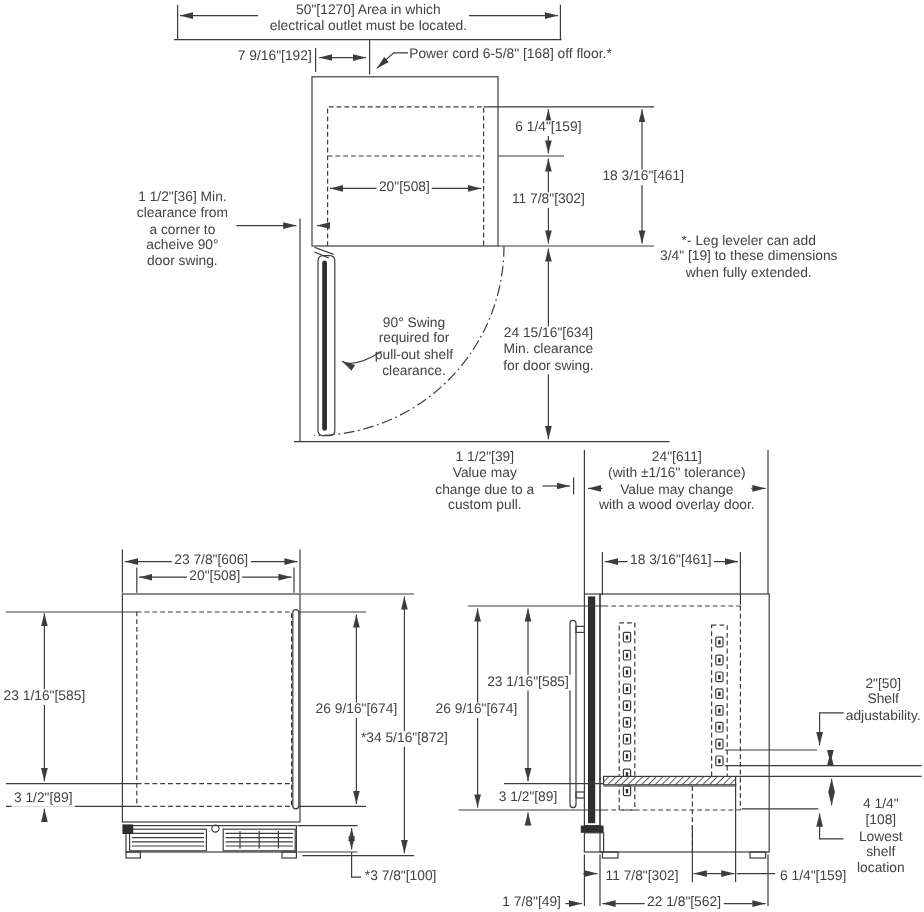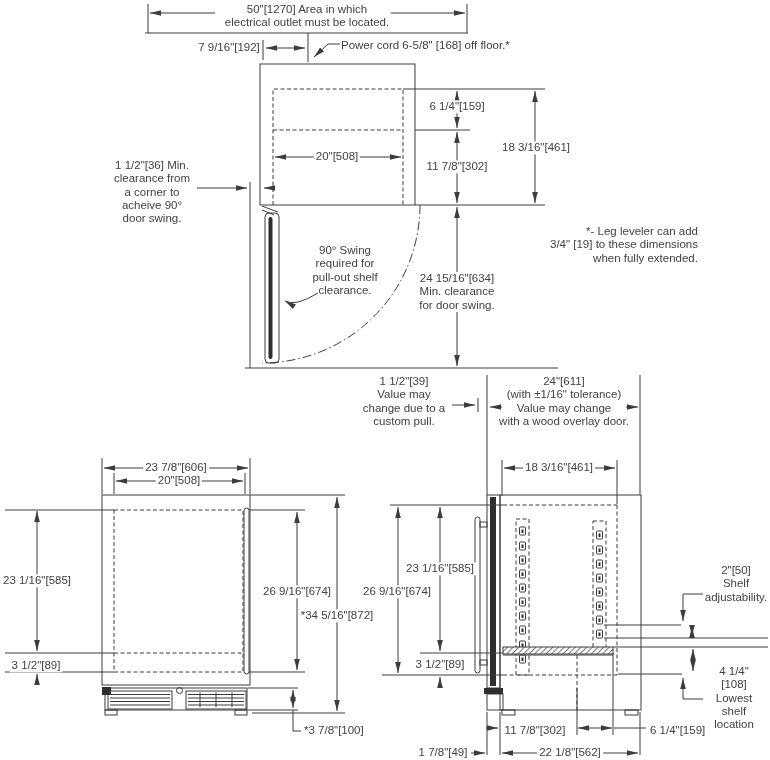--- a/index.html
+++ b/index.html
@@ -160,28 +160,28 @@
   <div class="lbl" style="left:229px;top:48px">7 9/16"[192]</div>
   <div class="lbl plate" style="left:457px;top:107px">6 1/4"[159]</div>
   <div class="lbl plate" style="left:536px;top:148px">18 3/16"[461]</div>
   <div class="lbl plate" style="left:337px;top:157px">20"[508]</div>
   <div class="lbl plate" style="left:457px;top:167px">11 7/8"[302]</div>
   <div class="lbl" style="left:152px;top:192px">1 1/2"[36] Min.
 clearance from
 a corner to
 acheive 90°
 door swing.</div>
-  <div class="lbl" style="left:345px;top:271px">90° Swing
+  <div class="lbl" style="left:345px;top:290px">90° Swing
 required for
 pull-out shelf
 clearance.</div>
   <div class="lbl plate" style="left:457px;top:292px">24 15/16"[634]
 Min. clearance
 for door swing.</div>
-  <div class="lbl la" style="left:550px;top:245px;text-align:right">*- Leg leveler can add
+  <div class="lbl la" style="left:550px;top:215px;text-align:center">*- Leg leveler can add
 3/4" [19] to these dimensions
 when fully extended.</div>
 
   <div class="lbl" style="left:404px;top:402px">1 1/2"[39]
 Value may
 change due to a
 custom pull.</div>
   <div class="lbl" style="left:564px;top:402px">24"[611]
 (with ±1/16" tolerance)
 Value may change

